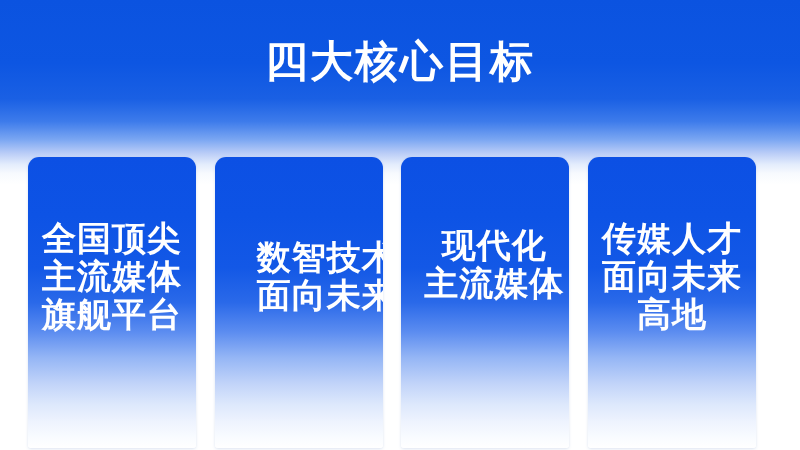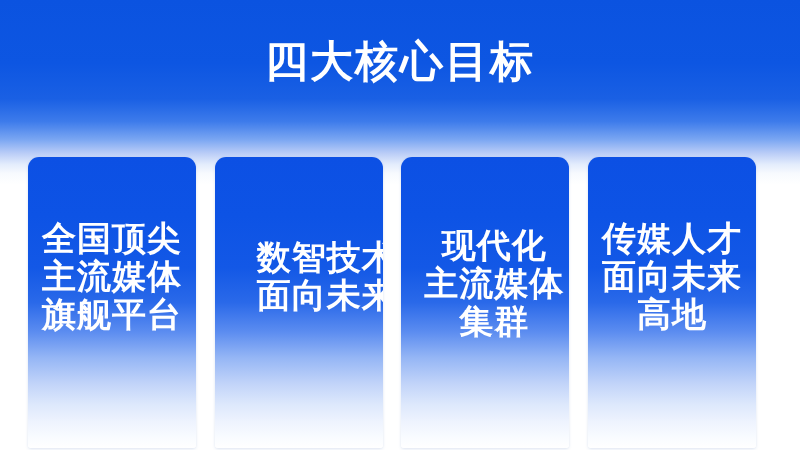--- a/index.html
+++ b/index.html
@@ -126,21 +126,20 @@
       <div class="card-text">
         <span class="card-line">数智技术</span>
         <span class="card-line">面向未来</span>
       </div>
     </div>
 
     <div class="card lines-3 shift-low">
       <div class="card-text">
         <span class="card-line">现代化</span>
         <span class="card-line">主流媒体</span>
-        <span class="card-line">集群</span>
       </div>
     </div>
 
     <div class="card lines-3">
       <div class="card-text">
         <span class="card-line">传媒人才</span>
         <span class="card-line">面向未来</span>
         <span class="card-line">高地</span>
       </div>
     </div>

